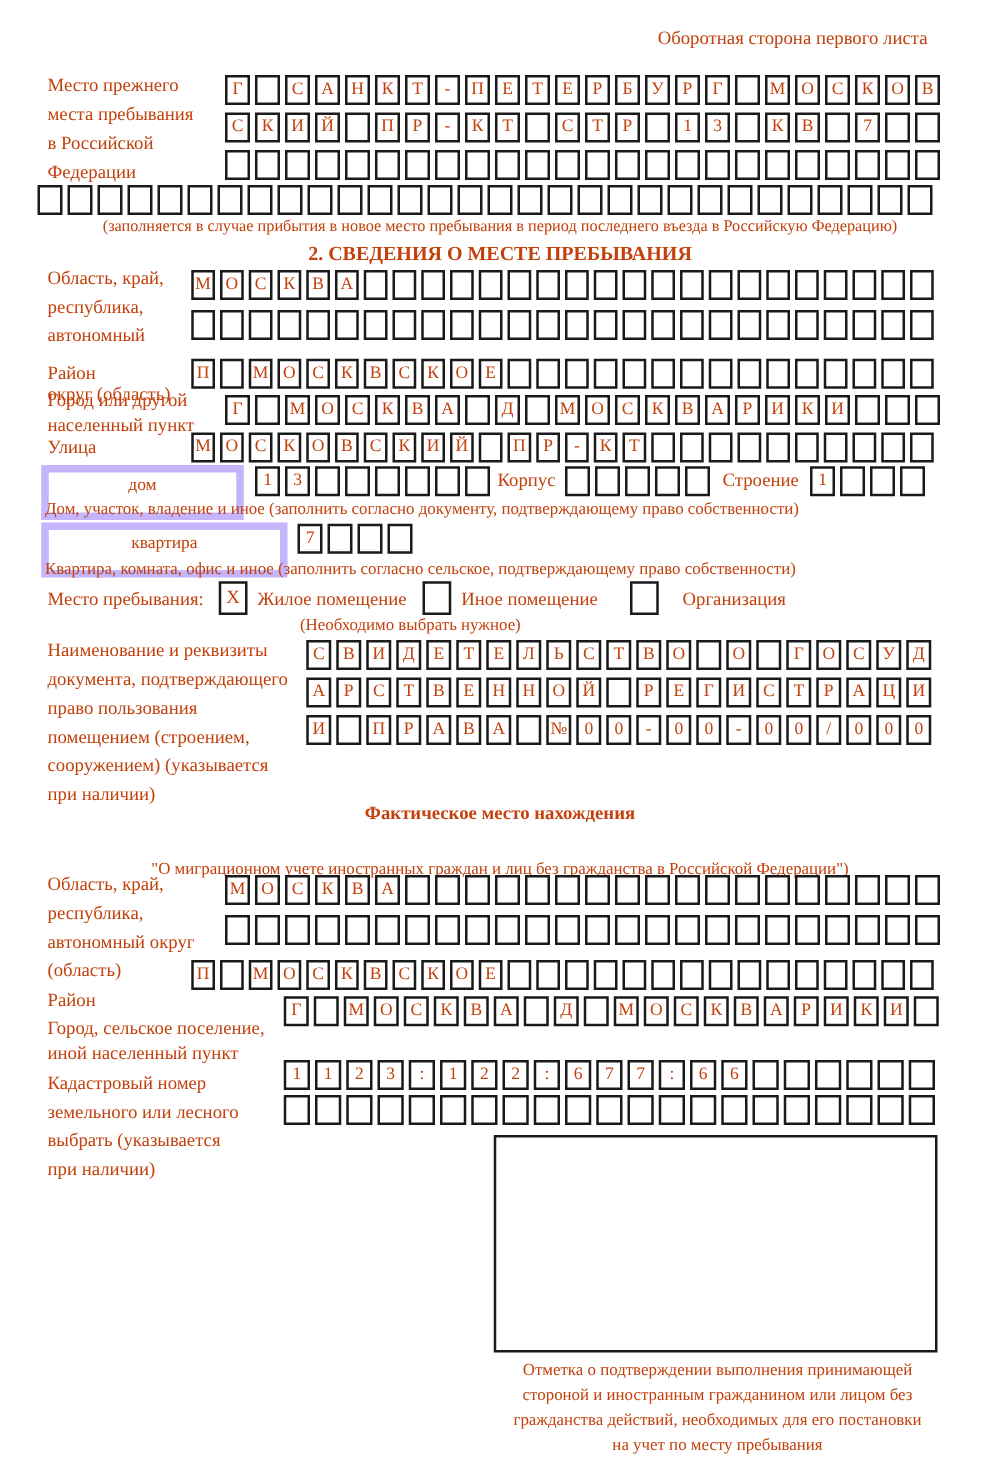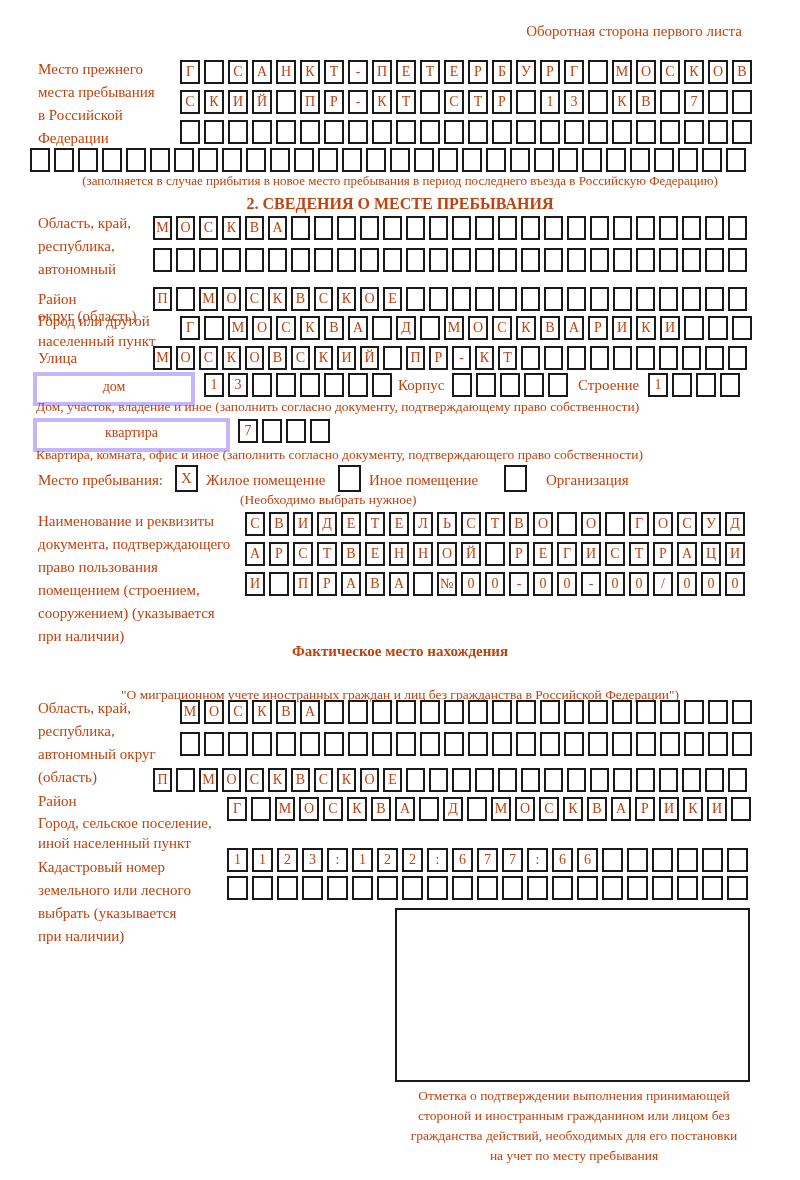--- a/index.html
+++ b/index.html
@@ -14,21 +14,21 @@
   .cellrow{position:absolute;display:flex;gap:4px;}
   .cell{box-sizing:border-box;border:2px solid #1a1a1a;height:24px;background:#fff;
         text-align:center;font-size:14px;line-height:20px;flex:0 0 auto;}
   .r24 .cell{width:20px;}
   .r26 .cell{width:19px;}
   .r30 .cell{width:20px;}
   .r21 .cell{width:20px;}
   .r21c .cell{width:21px;}
   .r22 .cell{width:20px;}
   .rsm .cell{width:20px;}
-  .wideband{box-sizing:border-box;border:4px solid #c4b5fd;height:34px;background:#fff;
+  .wideband{box-sizing:border-box;border:6px solid #c4b5fd;height:44px;background:#fff;
         text-align:center;font-size:14px;line-height:22px;}
   .checkbox{box-sizing:border-box;position:absolute;border:2px solid #1a1a1a;width:23px;height:27px;
         background:#fff;text-align:center;font-size:15px;line-height:23px;}
   .stampbox{box-sizing:border-box;position:absolute;border:2px solid #1a1a1a;background:#fff;}
   .cap{font-size:13.5px;line-height:20px;text-align:center;}
 </style>
 </head>
 <body>
 
 <div class="page">
@@ -332,21 +332,21 @@
     </div>
   <div class="abs note" style="left:36px;top:399px;font-size:13.5px;">Дом, участок, владение и иное (заполнить согласно документу, подтверждающему право собственности)</div>
 
   <div class="abs wideband" style="left:33px;top:418px;width:197px;">квартира</div>
   <div class="cellrow rsm" style="left:238px;top:419px;">
       <span class="cell">7</span>
       <span class="cell"></span>
       <span class="cell"></span>
       <span class="cell"></span>
     </div>
-  <div class="abs note" style="left:36px;top:447px;font-size:13.5px;">Квартира, комната, офис и иное (заполнить согласно документу, подтверждающего право собственности)</div>
+  <div class="abs note" style="left:36px;top:447px;font-size:13.5px;">Квартира, комната, офис и иное (заполнить согласно сельское, подтверждающему право собственности)</div>
 
   <div class="abs lbl2" style="left:38px;top:470px;">Место пребывания:</div>
   <span class="checkbox" style="left:175px;top:465px;">X</span>
   <div class="abs lbl2" style="left:206px;top:470px;">Жилое помещение</div>
   <span class="checkbox" style="left:338px;top:465px;"></span>
   <div class="abs lbl2" style="left:369px;top:470px;">Иное помещение</div>
   <span class="checkbox" style="left:504px;top:465px;"></span>
   <div class="abs lbl2" style="left:546px;top:470px;">Организация</div>
   <div class="abs note" style="left:240px;top:492px;font-size:13.5px;">(Необходимо выбрать нужное)</div>
 

